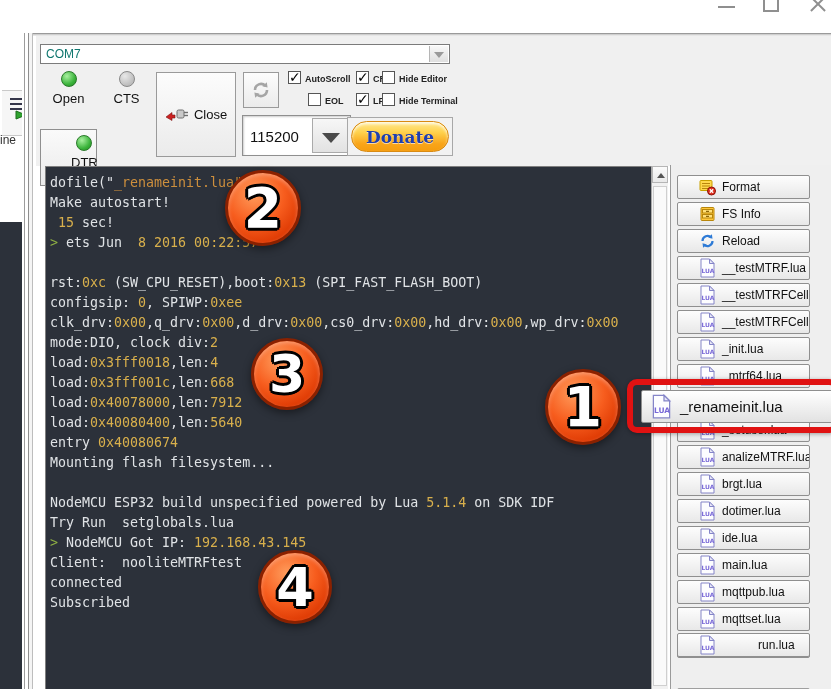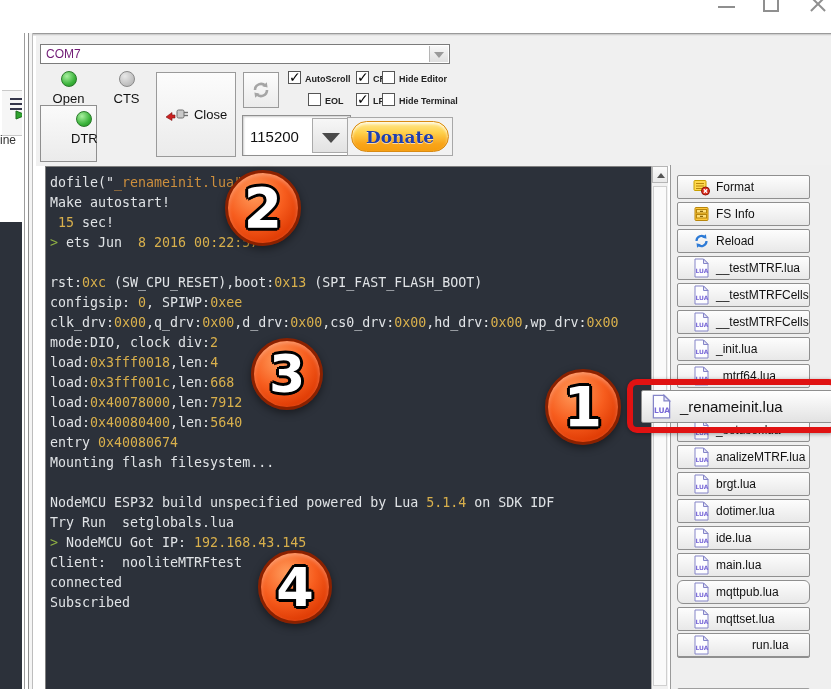--- a/index.html
+++ b/index.html
@@ -23,21 +23,21 @@
   .left-dark { position:absolute; left:0; top:222px; width:22px; height:467px; background:#2c313a; }
   .stripes { position:absolute; left:22px; top:33px; width:23px; height:656px;
     background:repeating-linear-gradient(90deg,#ffffff 0 2px,#9c9c9c 2px 3px,#ffffff 3px 6px,
       #8e8e8e 6px 7px,#f4f4f4 7px 10px,#bdbdbd 10px 11px,#ffffff 11px 23px); }
   .partial-btn { position:absolute; left:2px; top:90px; width:32px; height:46px; background:#f6f6f6;
     border:1px solid #c9c9c9; border-left:none; }
   .partial-lbl { position:absolute; left:0px; top:133px; font-size:12px; color:#333; }
   
   .toolbar-bg { position:absolute; left:36px; top:36px; width:795px; height:130px; background:#f0f0f0; }
   .combo { position:absolute; left:40px; top:44px; width:410px; height:20px; background:#fff;
-    border:1px solid #7b7b7b; font-size:12px; color:#701a75; line-height:18px; padding-left:5px; }
+    border:1px solid #7b7b7b; font-size:12px; color:#0f766e; line-height:18px; padding-left:5px; }
   .combo .arrowbox { position:absolute; right:1px; top:1px; width:19px; height:16px;
     background:linear-gradient(#f8f8f8,#dfdfdf); border-left:1px solid #b5b5b5; }
   .tri-down { width:0; height:0; border-left:5px solid transparent; border-right:5px solid transparent;
     border-top:6px solid #9a9a9a; position:absolute; left:4px; top:6px; }
   .ledbtn { position:absolute; width:57px; text-align:center; font-size:13px; color:#111; }
   .ledbtn .led { display:block; margin:2px auto 4px auto; width:16px; height:16px; border-radius:50%;
     border:1px solid #888; background:radial-gradient(circle at 35% 30%, #e8e8e8, #bdbdbd 70%); }
   .ledbtn .led.on { background:radial-gradient(circle at 35% 30%, #a9f0a0, #3cb43c 60%, #1f8a1f); border-color:#2a7a2a; }
   .raised { border:1px solid #8f8f8f; background:linear-gradient(#fafafa,#ebebeb); padding-top:3px; }
   .bigbtn { position:absolute; display:flex; align-items:center; justify-content:center; gap:5px;
@@ -74,21 +74,21 @@
     background:linear-gradient(#fbfbfb,#e9e9e9); }
   .vs-up::after { content:""; position:absolute; left:4px; top:6px; width:0; height:0;
     border-left:4px solid transparent; border-right:4px solid transparent; border-bottom:5px solid #555; }
   .vs-thumb { position:absolute; left:1px; top:20px; width:14px; height:500px; background:#fafafa;
     border:1px solid #cfcfcf; }
   
   .rpanel { position:absolute; left:670px; top:165px; width:161px; height:524px; background:#efefef;
     border-left:1px solid #9a9a9a; }
   .fbtn { position:absolute; left:6px; width:133px; height:24px; border:1px solid #8f8f8f; border-radius:2px;
     background:linear-gradient(#fdfdfd,#e8e8e8); display:flex; align-items:center; gap:6px;
-    padding-left:15px; font-size:12px; color:#111; overflow:hidden; white-space:nowrap; }
+    padding-left:21px; font-size:12px; color:#111; overflow:hidden; white-space:nowrap; }
   .fbtn .fic { display:flex; width:17px; height:20px; align-items:center; }
   .fbtn .fic svg { width:17px; height:20px; }
   .fbtn-ghost { position:absolute; left:6px; width:133px; height:24px; border:1px solid #9f9f9f;
     border-radius:2px; background:linear-gradient(#fdfdfd,#e8e8e8); }
   
   .hlbox { position:absolute; left:627px; top:379px; width:212px; height:54px;
     border:6px solid #e01212; border-radius:10px; z-index:20; box-shadow:0 1px 4px rgba(0,0,0,.35); }
   .zoombtn { position:absolute; left:641px; top:390px; width:196px; height:33px; z-index:21;
     border:1px solid #8f8f8f; border-radius:2px; background:linear-gradient(#ffffff,#e2e2e2);
     display:flex; align-items:center; gap:8px; padding-left:9px; font-size:15px; color:#111; }
@@ -132,21 +132,21 @@
   </div>
 
   <div class="ledbtn" style="left:40px; top:69px;">
     <span class="led on"></span>
     <span>Open</span>
   </div>
   <div class="ledbtn" style="left:98px; top:69px;">
     <span class="led"></span>
     <span>CTS</span>
   </div>
-  <div class="ledbtn raised" style="left:40px; top:105px; height:57px;padding-left:30px;">
+  <div class="ledbtn raised" style="left:40px; top:129px; height:57px;padding-left:30px;">
     <span class="led on"></span>
     <span>DTR</span>
   </div>
 
   <div class="bigbtn" style="left:156px; top:72px; width:80px; height:85px;">
     <svg width="24" height="18" viewBox="0 0 24 18">
       <polygon points="1,11 7,6.5 7,9 10,9 10,12 7,12 7,14.5" fill="#cc2222" stroke="#7a1010" stroke-width="0.6"></polygon>
       <rect x="12" y="4" width="7" height="8" rx="1.5" fill="#c9c9c9" stroke="#6f6f6f"></rect>
       <line x1="19" y1="6.5" x2="23" y2="6.5" stroke="#6f6f6f" stroke-width="1.4"></line>
       <line x1="19" y1="9.5" x2="23" y2="9.5" stroke="#6f6f6f" stroke-width="1.4"></line>
@@ -332,21 +332,21 @@
         <div class="fbtn" style="top: 388px;">
           <span class="fic">
             <svg viewBox="0 0 16 20">
               <path d="M1.5 1h8.5l4.5 4.5V19h-13z" fill="#fdfdff" stroke="#8585c8"></path>
               <path d="M10 1l4.5 4.5H10z" fill="#e6e6f7" stroke="#8585c8"></path>
               <text x="2" y="15" font-size="6" font-family="DejaVu Sans, sans-serif" fill="#7a6ad8" font-weight="bold">LUA</text>
             </svg>
           </span>
           <span>main.lua</span>
         </div>
-        <div class="fbtn" style="top: 415px; border-radius: 6px;">
+        <div class="fbtn" style="top: 415px;">
           <span class="fic">
             <svg viewBox="0 0 16 20">
               <path d="M1.5 1h8.5l4.5 4.5V19h-13z" fill="#fdfdff" stroke="#8585c8"></path>
               <path d="M10 1l4.5 4.5H10z" fill="#e6e6f7" stroke="#8585c8"></path>
               <text x="2" y="15" font-size="6" font-family="DejaVu Sans, sans-serif" fill="#7a6ad8" font-weight="bold">LUA</text>
             </svg>
           </span>
           <span>mqttpub.lua</span>
         </div>
         <div class="fbtn" style="top: 442px;">

